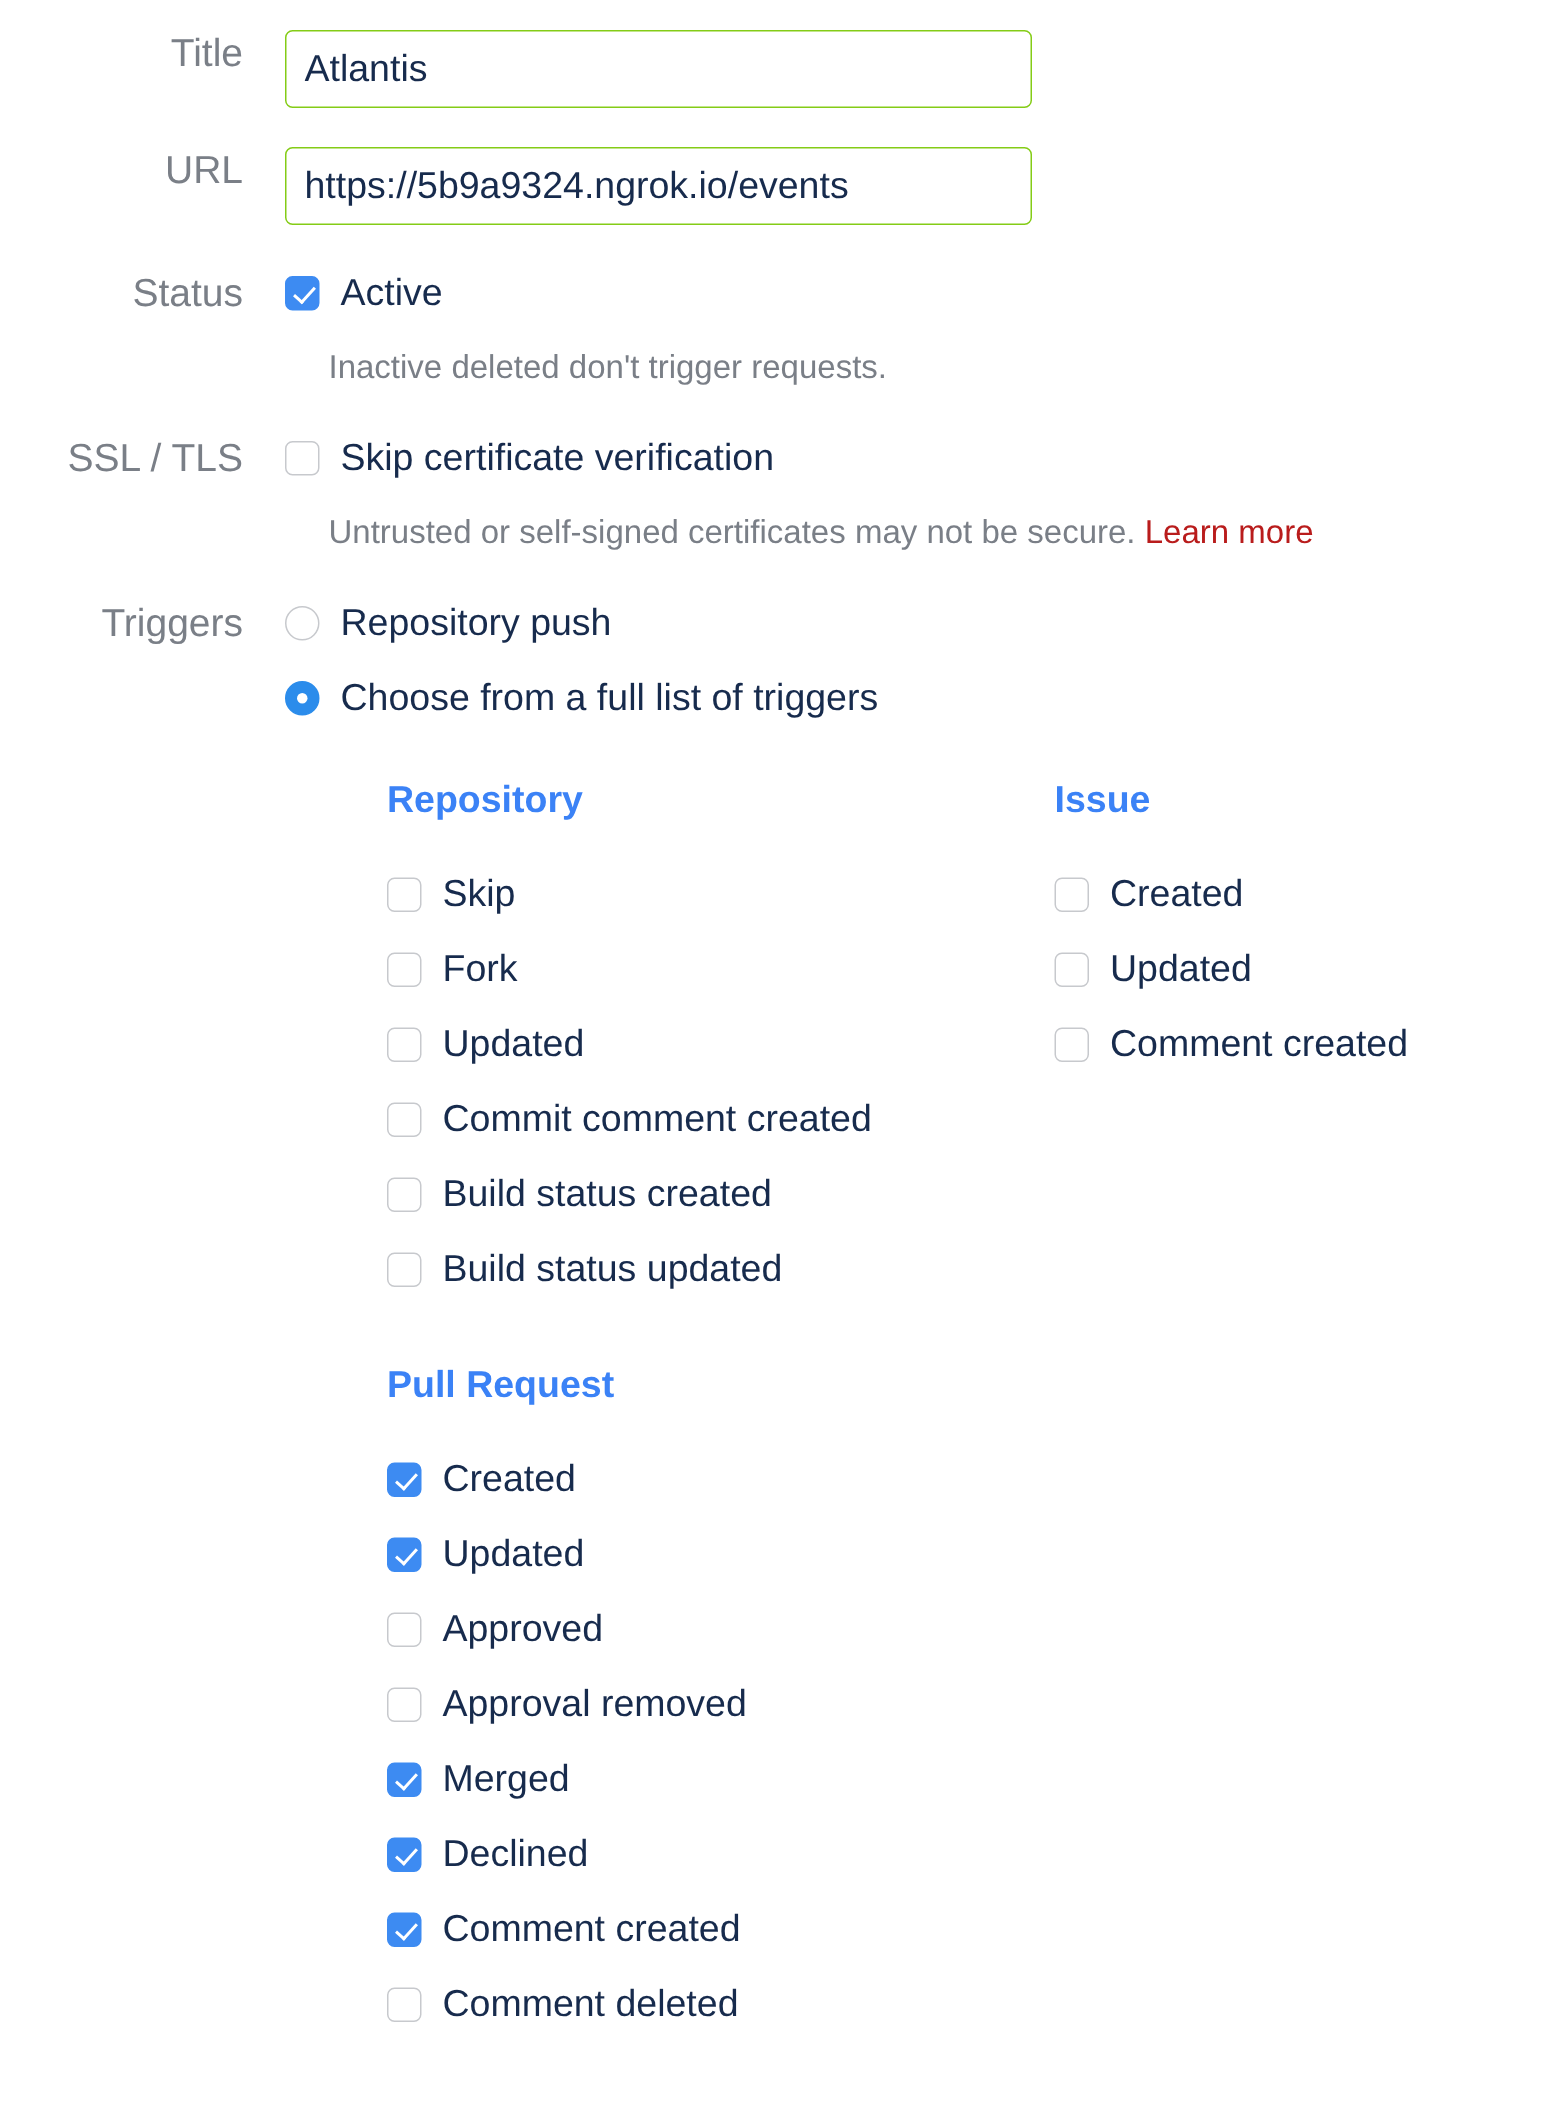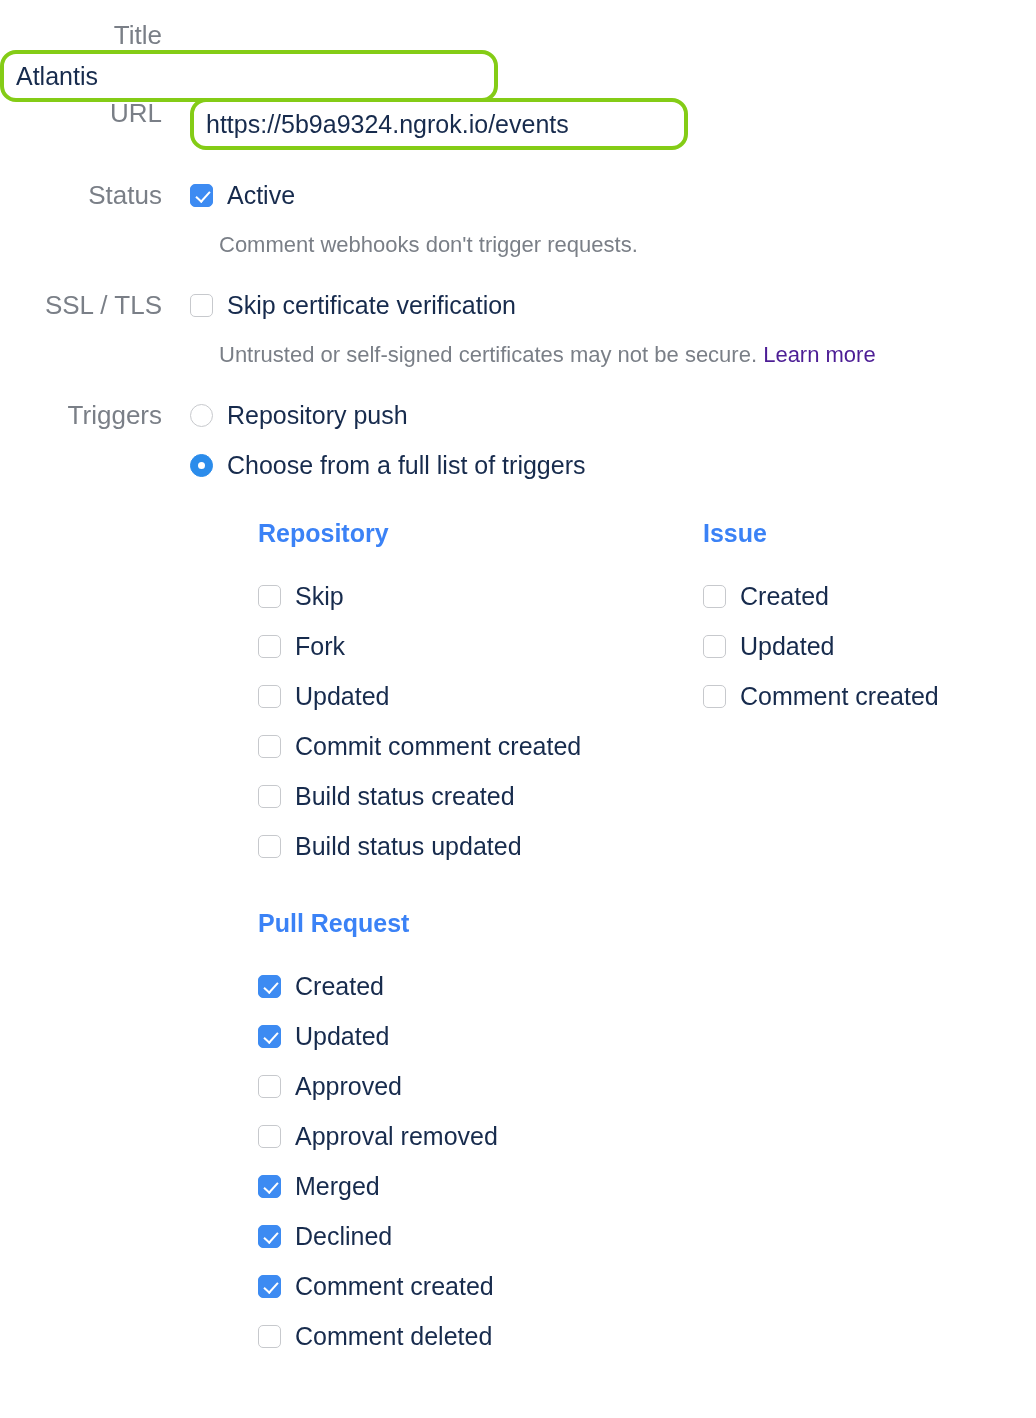--- a/index.html
+++ b/index.html
@@ -35,41 +35,41 @@
   }
   .field-control {
     flex: 1;
     min-width: 0;
   }
 
   
   .text-input {
     width: 498px;
     height: 52px;
-    border: 4px solid #84cc16;
-    border-radius: 16px;
+    border: 1px solid #84cc16;
+    border-radius: 5px;
     background: #ffffff;
     font-family: "Liberation Sans", sans-serif;
     font-size: 25px;
     color: #172b4d;
     padding: 0 12px;
     outline: none;
     display: block;
   }
   .text-input::placeholder { color: #a5adba; }
 
   
   .helper-text {
     font-size: 22px;
     color: #7a7f87;
     line-height: 26px;
     white-space: nowrap;
   }
   .link {
-    color: #4c1d95;
+    color: #b91c1c;
     text-decoration: none;
     cursor: pointer;
   }
 
   
   .option-row {
     display: flex;
     align-items: center;
     cursor: pointer;
     white-space: nowrap;
@@ -143,21 +143,21 @@
     line-height: 30px;
     white-space: nowrap;
   }
 
   
   .abs { position: absolute; }
 </style>
 </head>
 <body>
 
-<div class="form-row abs" style="top:20px;left:0;flex-direction:column;">
+<div class="form-row abs" style="top:20px;left:0;">
   <div class="field-label">Title</div>
   <div class="field-control">
     <input class="text-input" type="text" value="Atlantis" style="">
   </div>
 </div>
 
 <div class="form-row abs" style="top:98px;left:0;">
   <div class="field-label">URL</div>
   <div class="field-control">
     <input class="text-input" type="text" value="https://5b9a9324.ngrok.io/events" style="">
@@ -166,21 +166,21 @@
 
 <div class="form-row abs" style="top:180px;left:0;">
   <div class="field-label">Status</div>
   <div class="field-control">
     <div class="option-row">
       <span class="cb checked"></span>
       <span class="option-label">Active</span>
     </div>
   </div>
 </div>
-<div class="helper-text abs" style="top:232px;left:219px;">Comment webhooks don't trigger requests.</div>
+<div class="helper-text abs" style="top:232px;left:219px;">Inactive deleted don't trigger requests.</div>
 
 <div class="form-row abs" style="top:290px;left:0;align-items:center;">
   <div class="field-label">SSL / TLS</div>
   <div class="field-control">
     <div class="option-row">
       <span class="cb"></span>
       <span class="option-label">Skip certificate verification</span>
     </div>
   </div>
 </div>

